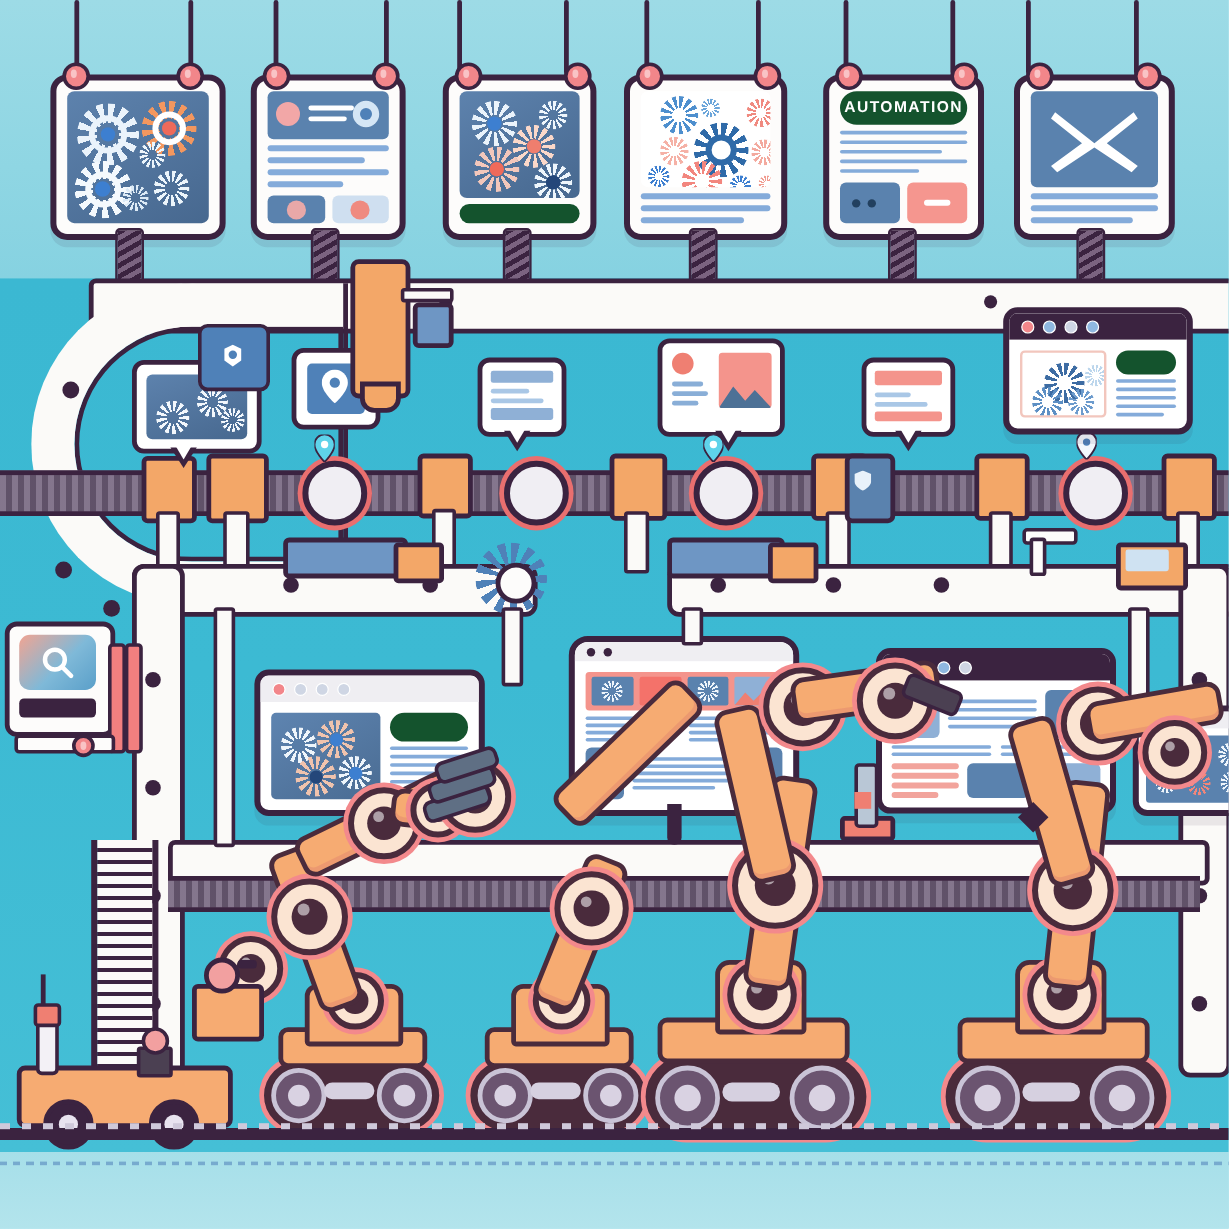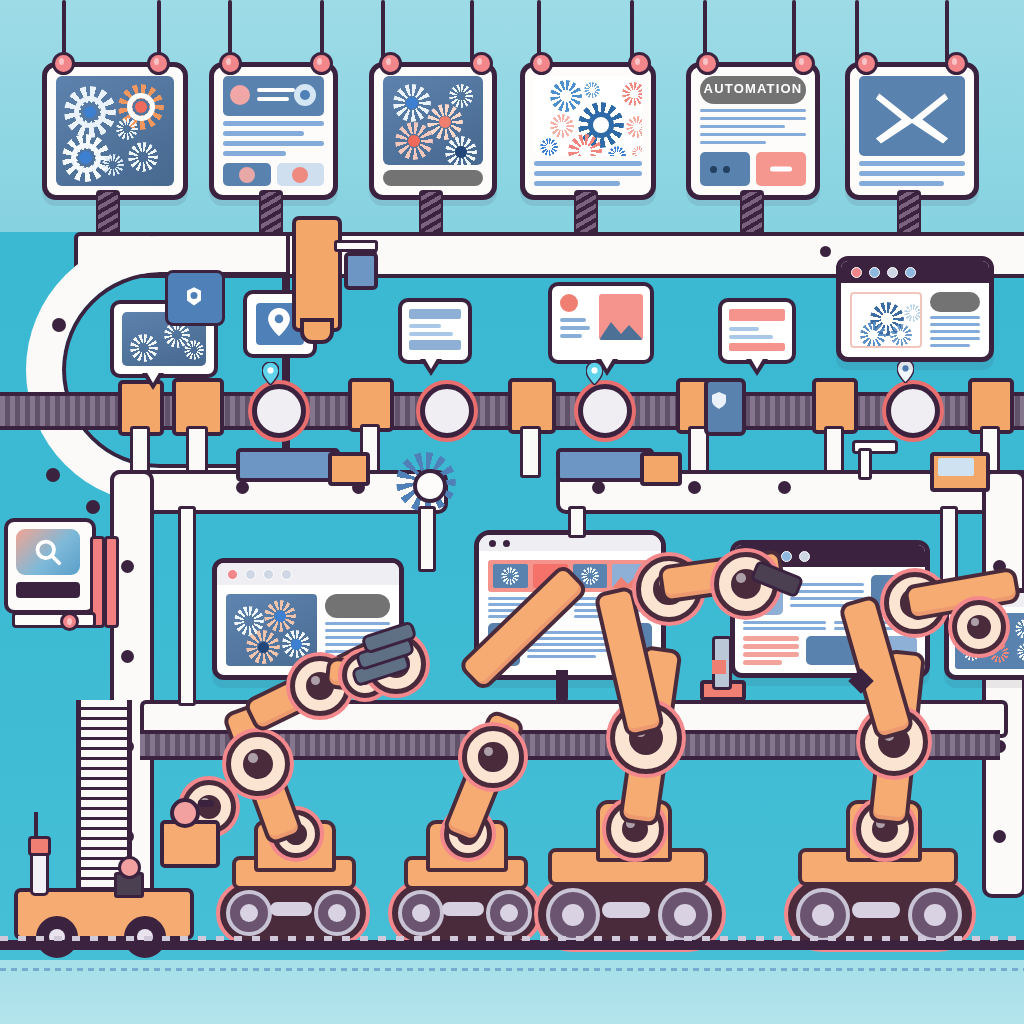--- a/index.html
+++ b/index.html
@@ -28,21 +28,21 @@
     background:#fff;opacity:.5;}
   .spring{position:absolute;width:20px;background:repeating-linear-gradient(150deg,#3b2340 0 4px,#7b6380 4px 8px);
     border-radius:4px;border:2px solid #3b2340;}
 
   .gearfield{flex:1;background:linear-gradient(150deg,#5d82ad,#47688f);border-radius:6px;position:relative;overflow:hidden;}
   .gearfield.white{background:#fff;}
   .txtline{height:5px;border-radius:3px;background:#6f9cd4;opacity:.85;}
   .txtline.short{width:62%;}
   .txtline.mid{width:80%;}
   .txtline.thin{height:3px;}
-  .pinkbar{background:#737373;border-radius:14px;}
+  .pinkbar{background:#14532d;border-radius:14px;}
   .bluebox{background:#5a82ae;border-radius:5px;}
   .pinkbox{background:#f5968f;border-radius:5px;}
   .panel-title{color:#fff;font-size:13px;font-weight:700;letter-spacing:1.2px;
     text-align:center;line-height:26px;}
 
   
   .g{position:absolute;border-radius:50%;
      background:
        repeating-conic-gradient(var(--gc) 0deg 14deg, transparent 14deg 28deg);
      -webkit-mask:radial-gradient(circle, transparent 0 26%, #000 26% 100%);

